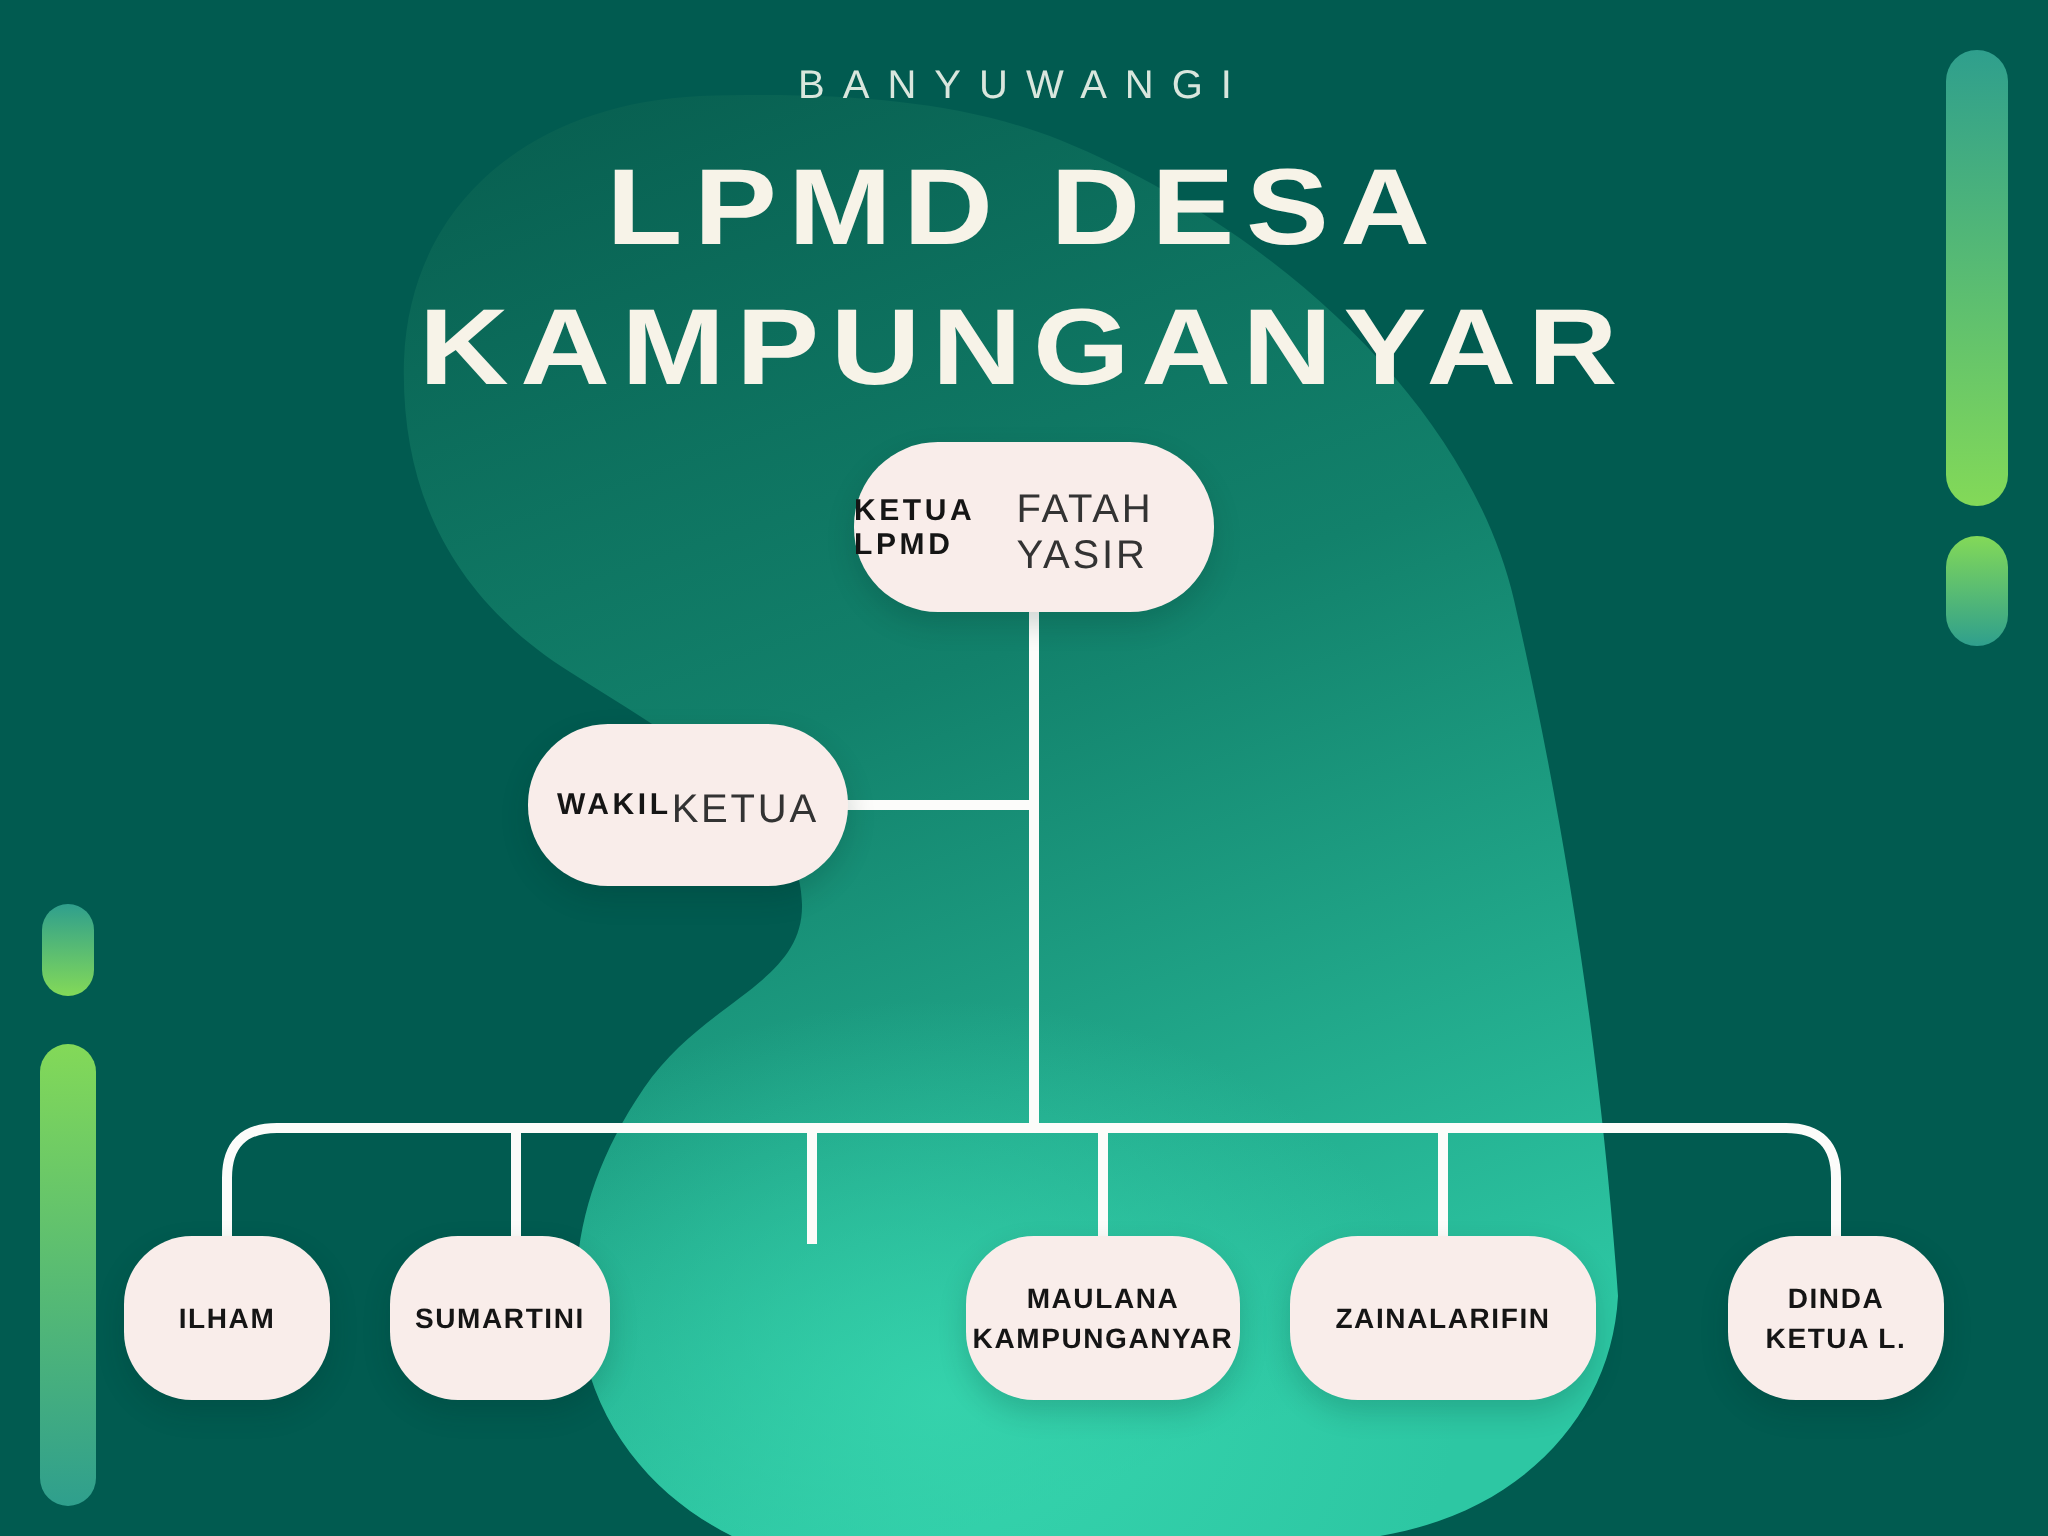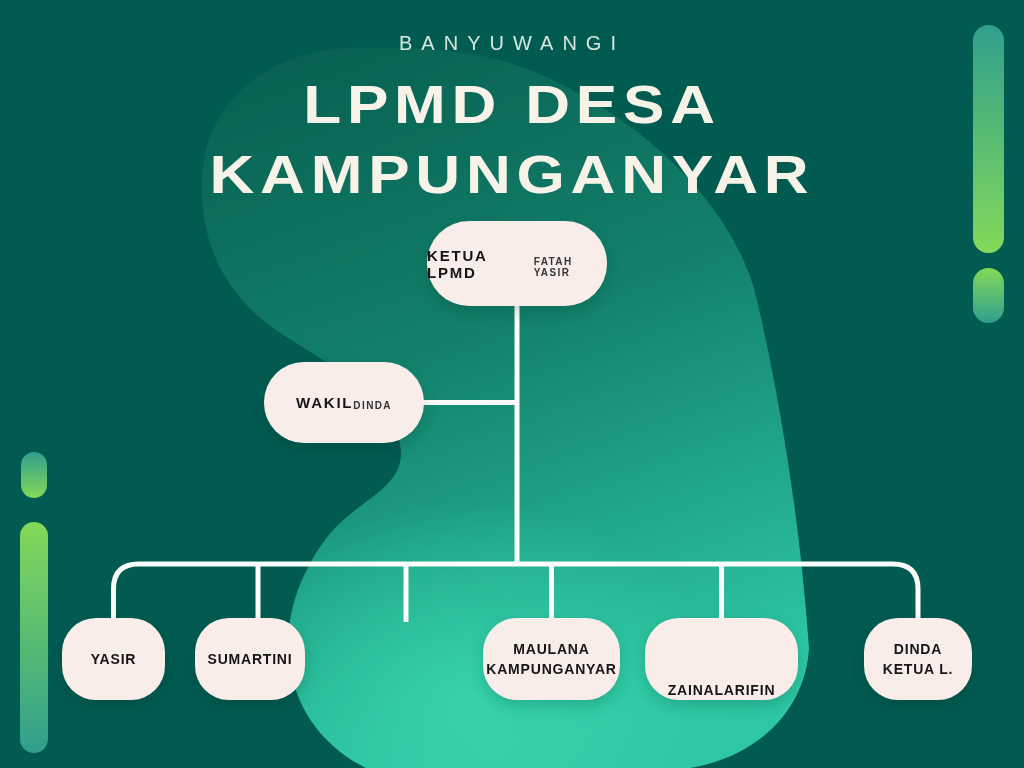--- a/index.html
+++ b/index.html
@@ -27,31 +27,31 @@
     background:linear-gradient(180deg,var(--pill-green),var(--pill-teal));}
 
   .header{position:absolute;left:0;top:0;width:1024px;text-align:center;z-index:2;}
   .subtitle{margin-top:32px;font-size:20px;font-weight:400;letter-spacing:9px;color:var(--subtitle);}
   .title{margin-top:14px;font-size:54px;line-height:70px;font-weight:800;letter-spacing:5px;
     color:var(--title);transform:scaleX(1.15);transform-origin:center top;}
 
   .card{position:absolute;z-index:3;background:var(--card);display:flex;flex-direction:row;
     align-items:center;justify-content:center;box-shadow:0 6px 14px rgba(0,40,32,.18);}
   .role{font-size:15px;font-weight:800;letter-spacing:1.8px;color:var(--card-text);}
-  .person{margin-top:6px;font-size:10px;font-weight:700;letter-spacing:1.4px;color:var(--person-text);}
+  .person{margin-top:6px;font-size:20px;font-weight:400;letter-spacing:1.4px;color:var(--person-text);}
   .node-ketua{left:427px;top:221px;width:180px;height:85px;border-radius:42px;}
   .node-wakil{left:264px;top:362px;width:160px;height:81px;border-radius:40px;justify-content:center;}
   .member{top:618px;height:82px;border-radius:34px;padding:0 6px;}
   .member .label{font-size:14px;font-weight:800;letter-spacing:.8px;line-height:1.45;
     color:var(--card-text);text-align:center;}
   .m1{left:62px;width:103px;}
   .m2{left:195px;width:110px;justify-content:center;}
   .m3{left:352px;width:108px;}
   .m4{left:483px;width:137px;}
-  .m5{left:645px;width:153px;align-items:flex-end;}
+  .m5{left:645px;width:153px;}
   .m6{left:864px;width:108px;}
 </style>
 </head>
 <body>
 
 <div class="canvas">
 
   <svg class="blob-layer" viewBox="0 0 1024 768">
     <defs>
       <linearGradient id="gBlob" x1="0.15" y1="0" x2="0.45" y2="1">
@@ -104,25 +104,25 @@
     <path d="M 721.5 564 L 721.5 622"></path>
   </svg>
 
   <div class="card node-ketua">
     <div class="role">KETUA LPMD</div>
     <div class="person">FATAH YASIR</div>
   </div>
 
   <div class="card node-wakil">
     <div class="role">WAKIL</div>
-    <div class="person">DINDA</div>
+    <div class="person">KETUA</div>
   </div>
 
   <div class="card member m1">
-    <div class="label">YASIR</div>
+    <div class="label">ILHAM</div>
   </div>
   <div class="card member m2">
     <div class="label">SUMARTINI</div>
   </div>
   <div class="card member m4">
     <div class="label">MAULANA KAMPUNGANYAR</div>
   </div>
   <div class="card member m5">
     <div class="label">ZAINALARIFIN</div>
   </div>

